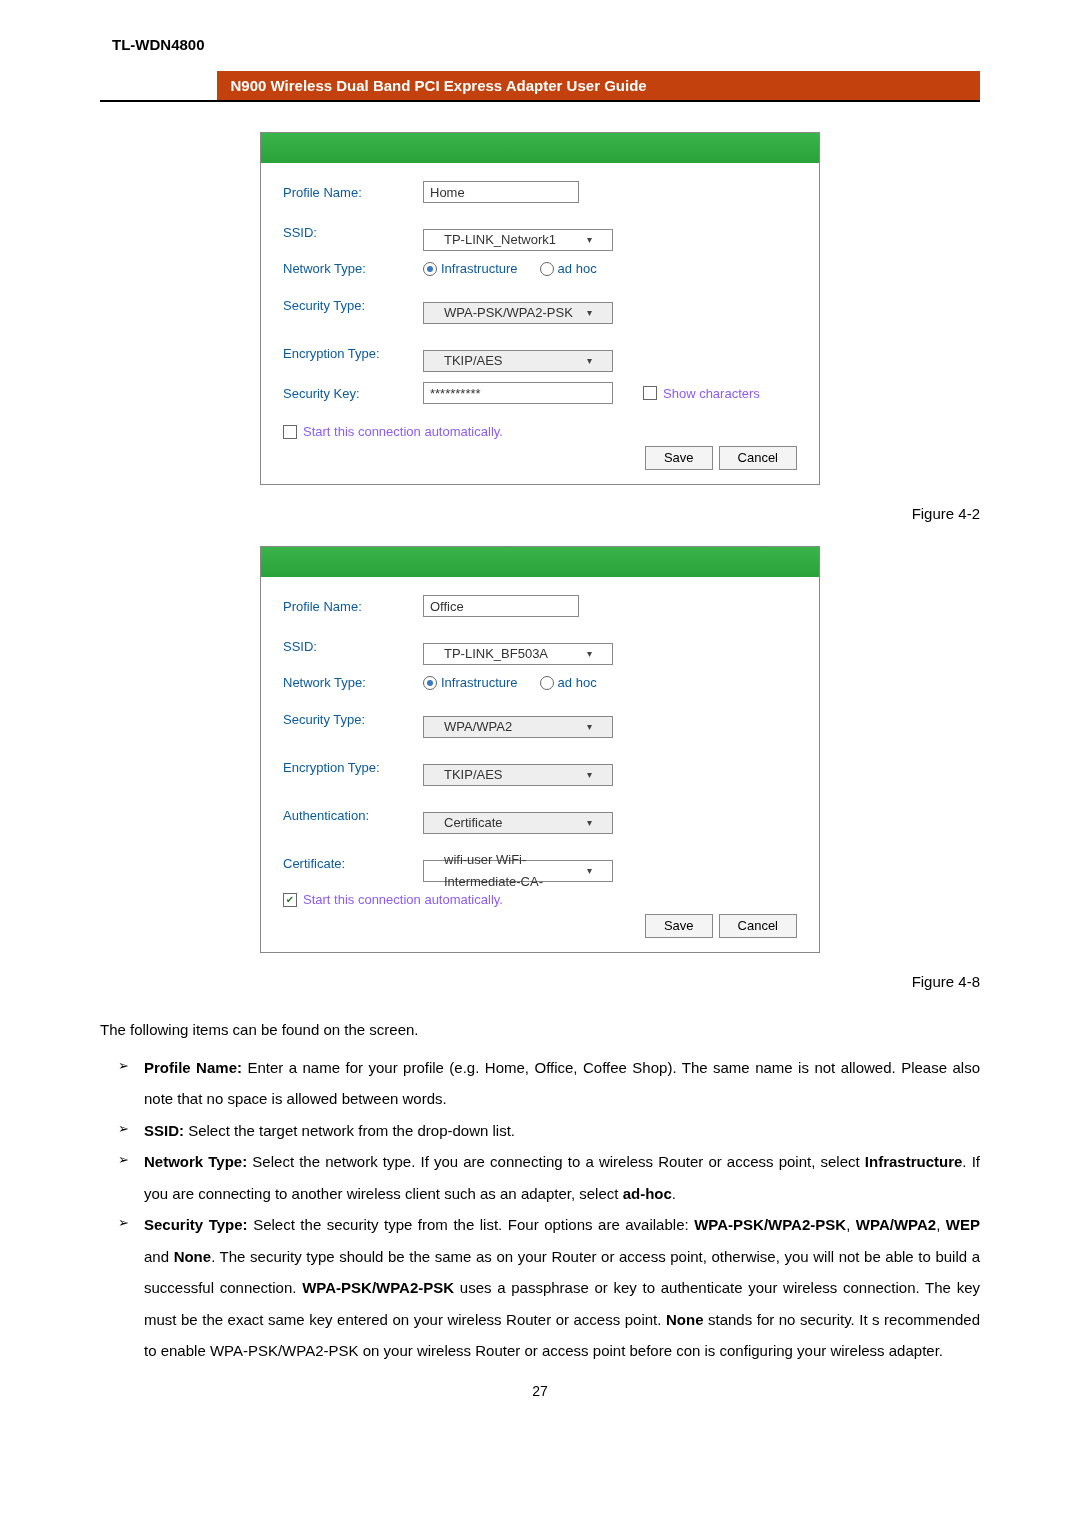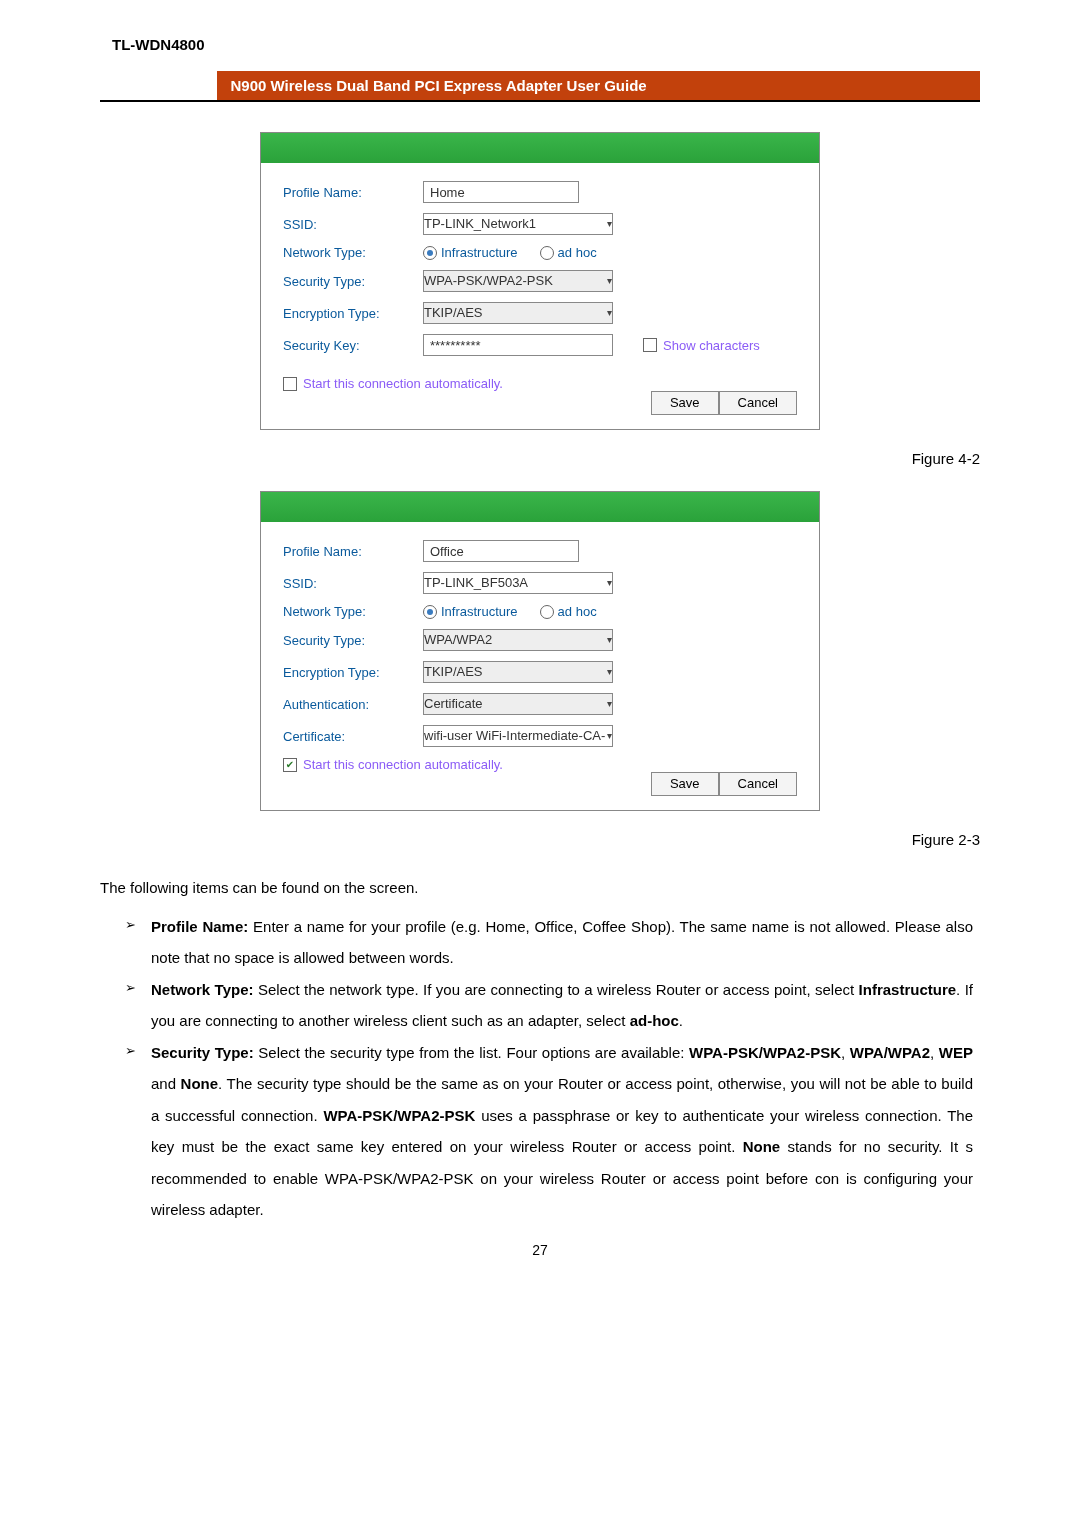--- a/index.html
+++ b/index.html
@@ -68,28 +68,29 @@
     font-size: 13px;
     color: #333;
     width: 156px;
     box-sizing: border-box;
   }
   .select-box {
     border: 1px solid #888;
     background: #eee;
     height: 22px;
     line-height: 22px;
-    padding: 0 0;
+    padding: 0 20px;
     font-size: 13px;
     color: #333;
     width: 190px;
     box-sizing: border-box;
     display: flex;
     justify-content: space-between;
     align-items: center;
+    margin-top: 16px;
   }
   .select-box.white {
     background: #fff;
   }
   .caret {
     font-size: 10px;
     color: #444;
   }
   .radio-dot {
     width: 12px;
@@ -137,41 +138,42 @@
     background: #f4f4f4;
     height: 24px;
     line-height: 22px;
     padding: 0 18px;
     font-size: 13px;
     box-sizing: border-box;
   }
   .btn-row {
     display: flex;
     justify-content: flex-end;
-    margin-top: 0;
+    gap: 6px;
+    margin-top: 7px;
   }
   .autoconnect {
     margin-top: 20px;
     display: flex;
     align-items: center;
   }
   .figcap {
     text-align: right;
     font-size: 15px;
     margin: 8px 0 24px 0;
   }
   .body-text {
     font-size: 15px;
     line-height: 2.1;
     margin: 0 0 6px 0;
   }
   ul.itemlist {
     list-style: none;
     padding: 0;
-    margin: 7px;
+    margin: 0;
   }
   ul.itemlist > li {
     position: relative;
     padding-left: 44px;
     font-size: 15px;
     line-height: 2.1;
     text-align: justify;
   }
   ul.itemlist > li::before {
     content: "➢";
@@ -325,27 +327,30 @@
         </div>
 
         <div class="btn-row">
           <div class="btn">Save</div>
           <div class="btn">Cancel</div>
         </div>
       </div>
     </div>
   </div>
 
-  <div class="figcap">Figure 2-3</div>
+  <div class="figcap">Figure 4-8</div>
 
   <p class="body-text">The following items can be found on the screen.</p>
 
   <ul class="itemlist">
     <li>
       <b>Profile Name:</b><span> Enter a name for your profile (e.g. Home, Office, Coffee Shop). The same name is not allowed. Please also note that no space is allowed between words.</span>
+    </li>
+    <li>
+      <b>SSID:</b><span> Select the target network from the drop-down list.</span>
     </li>
     <li>
       <b>Network Type:</b><span> Select the network type. If you are connecting to a wireless Router or access point, select </span><b>Infrastructure</b><span>. If you are connecting to another wireless client such as an adapter, select </span><b>ad-hoc</b><span>.</span>
     </li>
     <li>
       <b>Security Type:</b><span> Select the security type from the list. Four options are available: </span><b>WPA-PSK/WPA2-PSK</b><span>, </span><b>WPA/WPA2</b><span>, </span><b>WEP</b><span> and </span><b>None</b><span>. The security type should be the same as on your Router or access point, otherwise, you will not be able to build a successful connection. </span><b>WPA-PSK/WPA2-PSK</b><span> uses a passphrase or key to authenticate your wireless connection. The key must be the exact same key entered on your wireless Router or access point. </span><b>None</b><span> stands for no security. It s recommended to enable WPA-PSK/WPA2-PSK on your wireless Router or access point before con is configuring your wireless adapter.</span>
     </li>
   </ul>
 
   <div class="pagenum">27</div>

